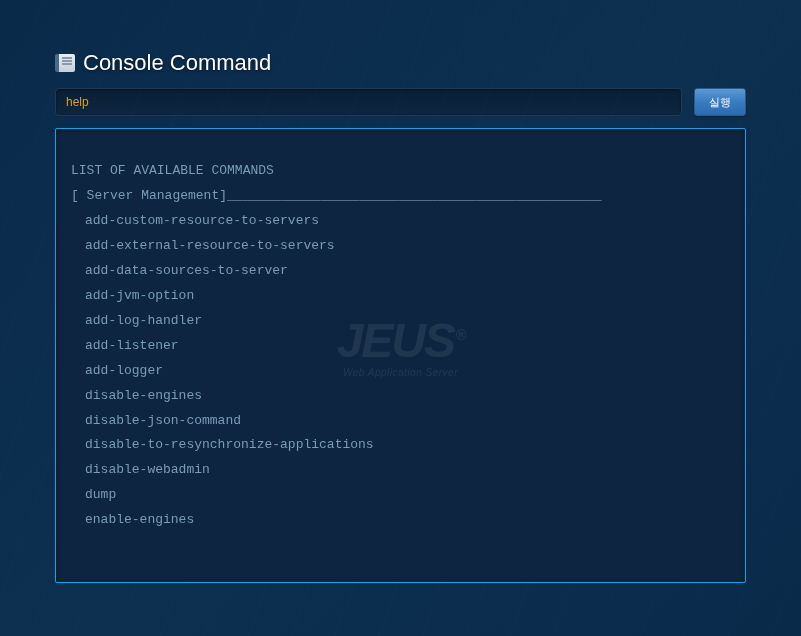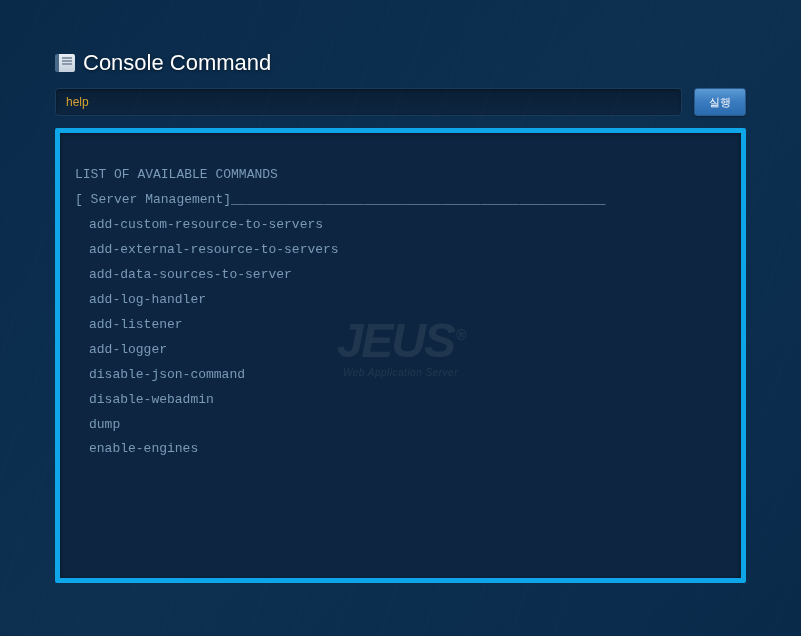--- a/index.html
+++ b/index.html
@@ -88,21 +88,21 @@
       border-radius: 3px;
       color: #ffffff;
       font-size: 11px;
       cursor: pointer;
       box-shadow: 0 1px 2px rgba(0,0,0,0.3);
     }
     .output-panel {
       width: 691px;
       height: 455px;
       background: #0d2540;
-      border: 5px solid #0ea5e9;
+      border: 1px solid #0ea5e9;
       border-radius: 2px;
       padding: 30px 15px 15px 15px;
       overflow-y: scroll;
       font-family: 'Courier New', monospace;
       font-size: 13px;
       color: #7a9ab8;
       line-height: 1.92;
       position: relative;
       box-shadow: inset 0 1px 4px rgba(0,0,0,0.4);
     }
@@ -183,22 +183,25 @@
     <div class="watermark-main"><span>JEUS</span><span class="watermark-reg">®</span></div>
     <div class="watermark-sub">Web Application Server</div>
   </div>
   <div class="output-content">
     <div class="output-line">LIST OF AVAILABLE COMMANDS</div>
     <div class="section-line">[ Server Management]________________________________________________</div>
     <div id="commands-container">
         <div class="command-line">add-custom-resource-to-servers</div>
         <div class="command-line">add-external-resource-to-servers</div>
         <div class="command-line">add-data-sources-to-server</div>
+        <div class="command-line">add-jvm-option</div>
         <div class="command-line">add-log-handler</div>
         <div class="command-line">add-listener</div>
         <div class="command-line">add-logger</div>
+        <div class="command-line">disable-engines</div>
         <div class="command-line">disable-json-command</div>
+        <div class="command-line">disable-to-resynchronize-applications</div>
         <div class="command-line">disable-webadmin</div>
         <div class="command-line">dump</div>
         <div class="command-line">enable-engines</div>
       </div>
   </div>
 </div>
 
 </body></html>

